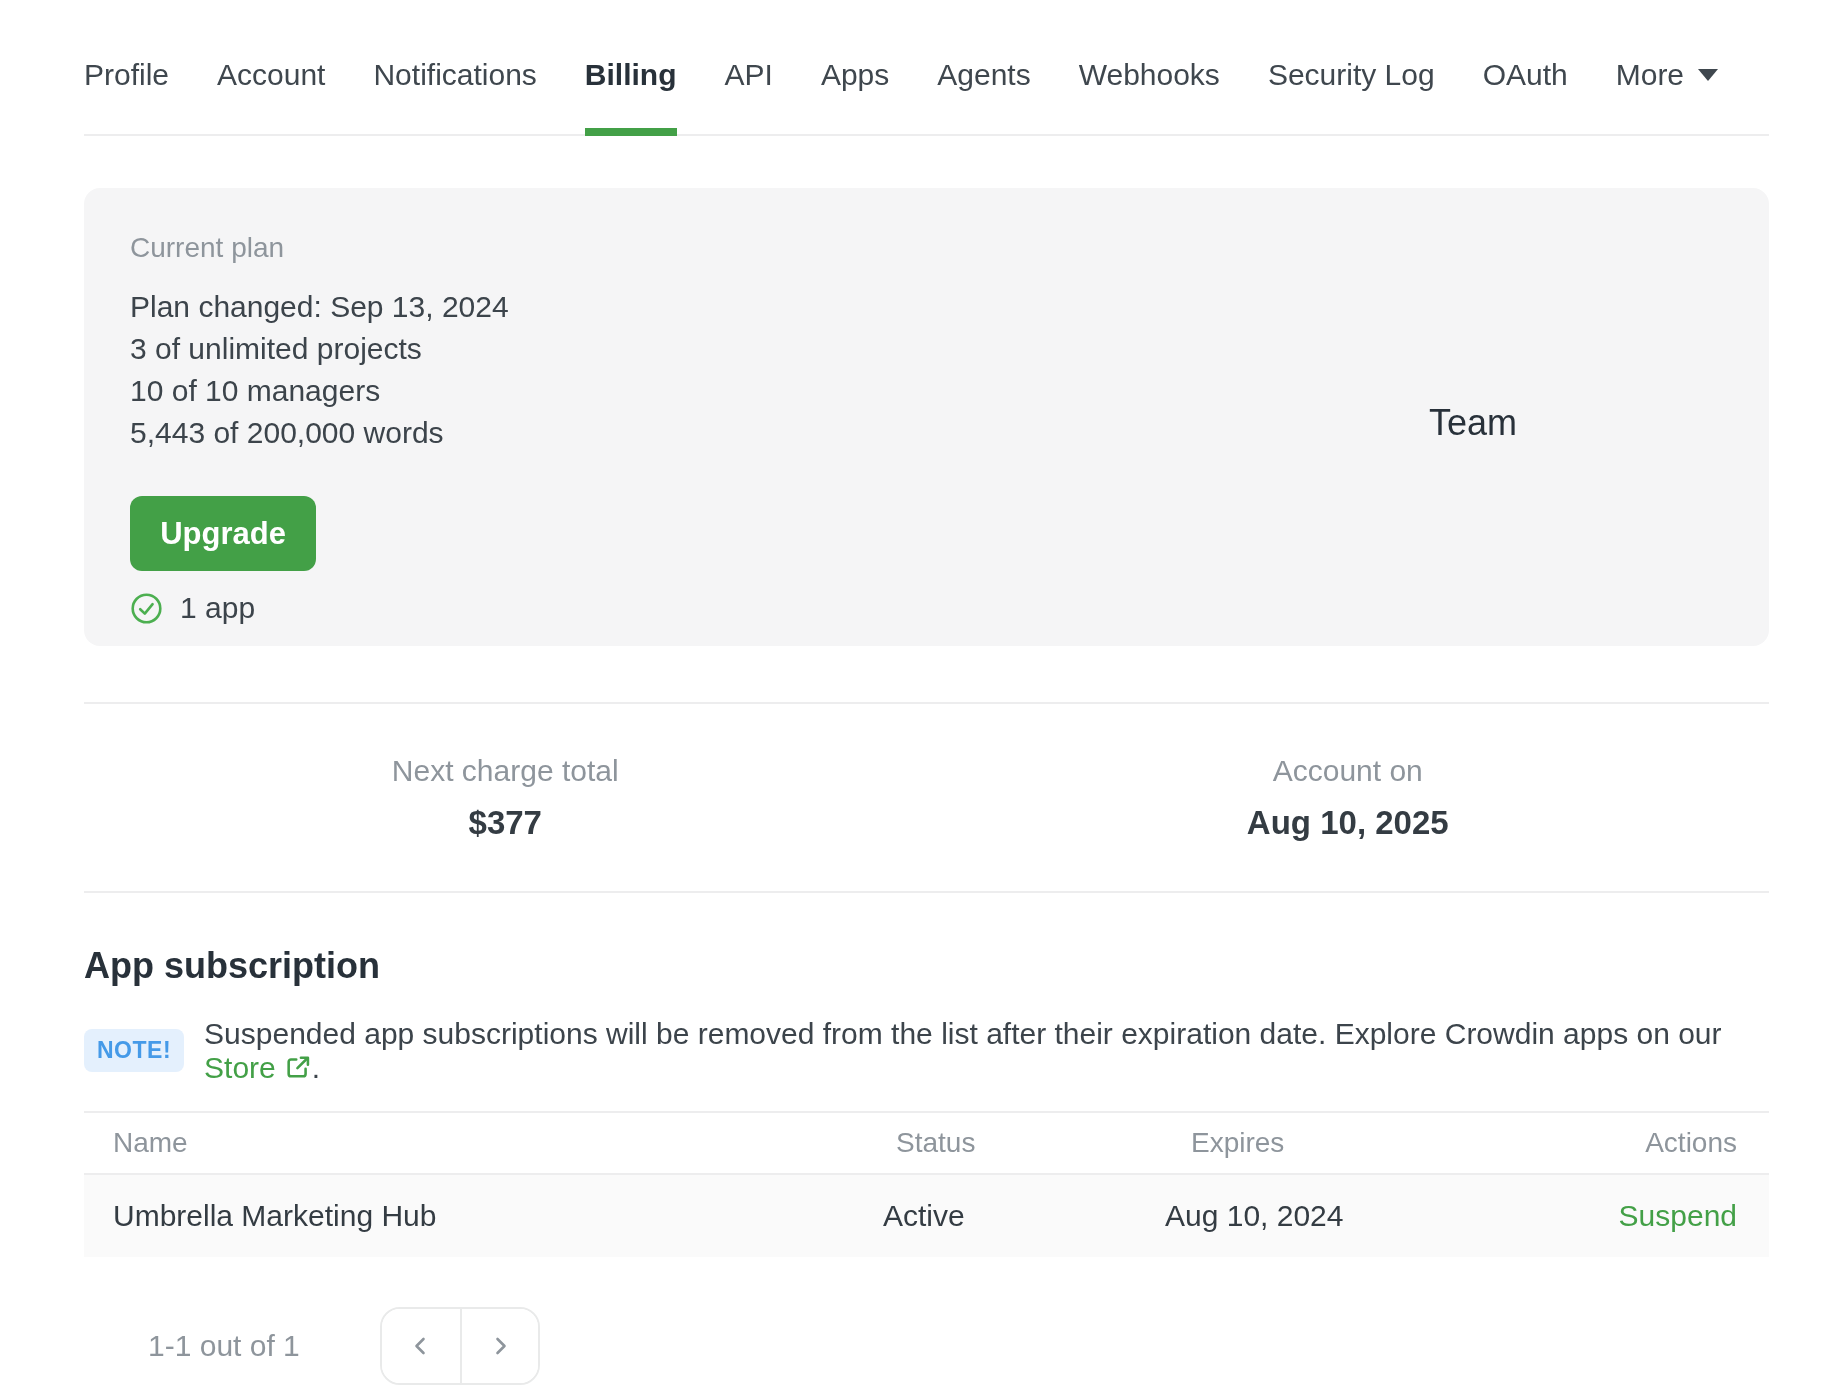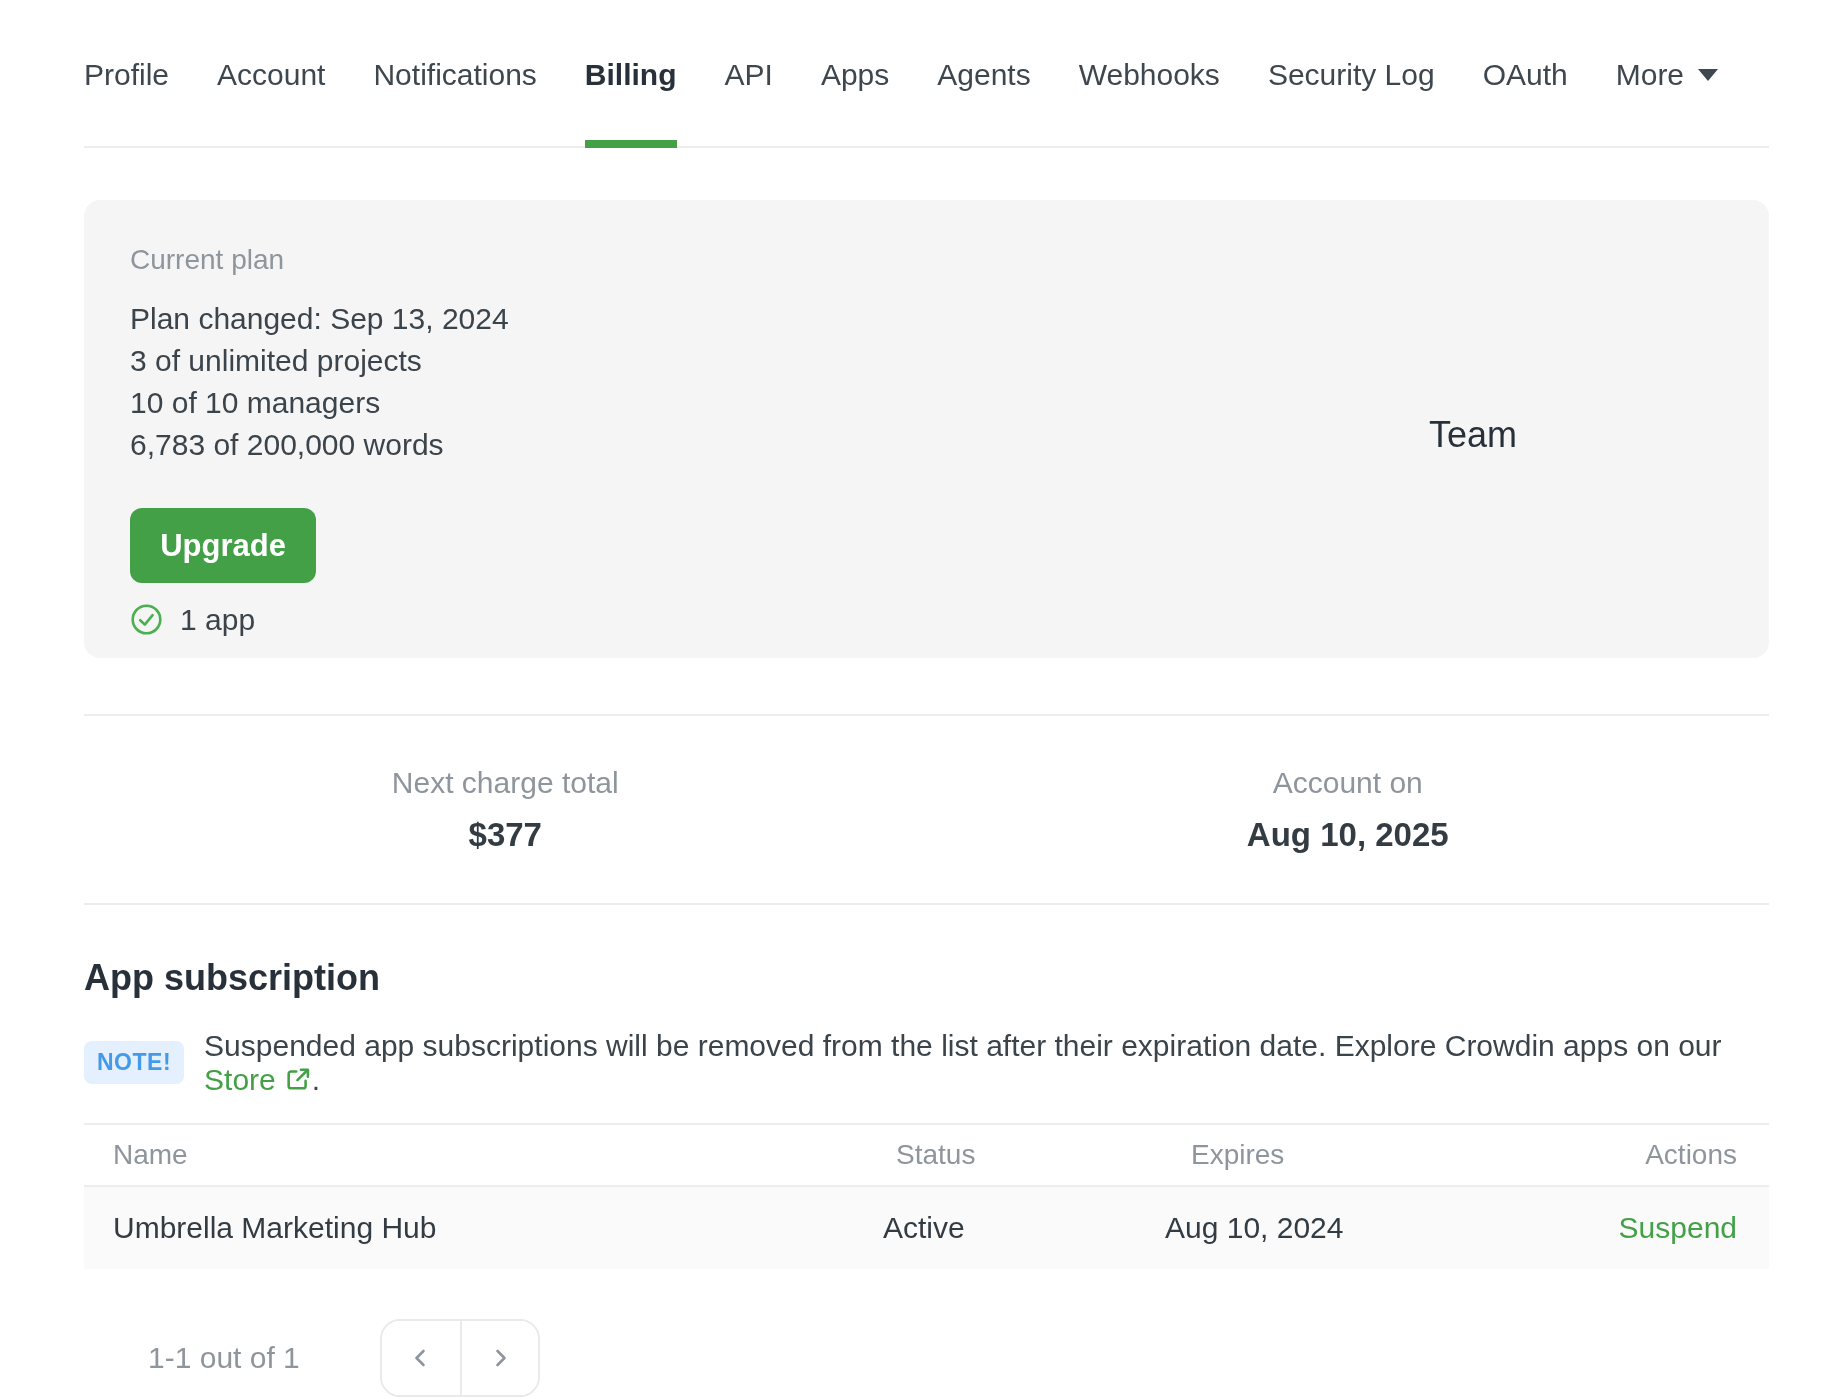--- a/index.html
+++ b/index.html
@@ -14,21 +14,21 @@
   .content { padding: 0 78px 0 84px; }
 
   
   nav.tabs {
     display: flex; gap: 48px; align-items: flex-end;
     border-bottom: 2px solid #ededee;
     padding-top: 58px;
   }
   .tab {
     font-size: 30px; color: #3f474e;
-    padding-bottom: 54px; position: relative;
+    padding-bottom: 42px; position: relative;
     white-space: nowrap; cursor: pointer;
   }
   .tab.active { font-weight: bold; color: #28313a; }
   .tab.active::after {
     content: ""; position: absolute; left: 0; right: 0; bottom: -2px;
     height: 8px; background: #43a047;
   }
   .caret-down {
     display: inline-block; width: 0; height: 0; margin-left: 14px;
     border-left: 10px solid transparent; border-right: 10px solid transparent;
@@ -44,21 +44,21 @@
   .plan-label { font-size: 28px; color: #8e959c; margin-bottom: 22px; }
   .plan-line { font-size: 30px; line-height: 42px; color: #3c444b; }
   .upgrade-btn {
     display: block; margin-top: 42px;
     width: 186px; height: 75px;
     background: #43a047; color: #ffffff;
     font-family: "Liberation Sans", sans-serif;
     font-size: 31px; font-weight: bold;
     border: none; border-radius: 12px; cursor: pointer;
   }
-  .app-row { margin-top: 20px; display: flex; align-items: flex-start; gap: 17px; font-size: 30px; color: #3c444b; }
+  .app-row { margin-top: 20px; display: flex; align-items: flex-end; gap: 17px; font-size: 30px; color: #3c444b; }
   .plan-name {
     position: absolute; top: 214px; right: 252px;
     font-size: 36px; font-weight: normal; color: #28313a;
   }
 
   
   .charge-row {
     margin-top: 56px; display: flex;
     border-top: 2px solid #ededee; border-bottom: 2px solid #ededee;
     padding: 50px 0 49px;
@@ -127,21 +127,21 @@
     <div class="tab">Security Log</div>
     <div class="tab">OAuth</div>
     <div class="tab"><span>More</span><span class="caret-down"></span></div>
   </nav>
 
   <section class="plan-card">
     <div class="plan-label">Current plan</div>
     <div class="plan-line">Plan changed: Sep 13, 2024</div>
     <div class="plan-line">3 of unlimited projects</div>
     <div class="plan-line">10 of 10 managers</div>
-    <div class="plan-line">6,783 of 200,000 words</div>
+    <div class="plan-line">5,443 of 200,000 words</div>
     <button class="upgrade-btn">Upgrade</button>
     <div class="app-row">
       <svg width="33" height="33" viewBox="0 0 33 33">
         <circle cx="16.5" cy="16.5" r="13.8" fill="none" stroke="#4caf50" stroke-width="2.6"></circle>
         <polyline points="10.2,17.2 14.8,21.6 22.6,12.2" fill="none" stroke="#4caf50" stroke-width="2.6" stroke-linecap="round" stroke-linejoin="round"></polyline>
       </svg>
       <span>1 app</span>
     </div>
     <div class="plan-name">Team</div>
   </section>

